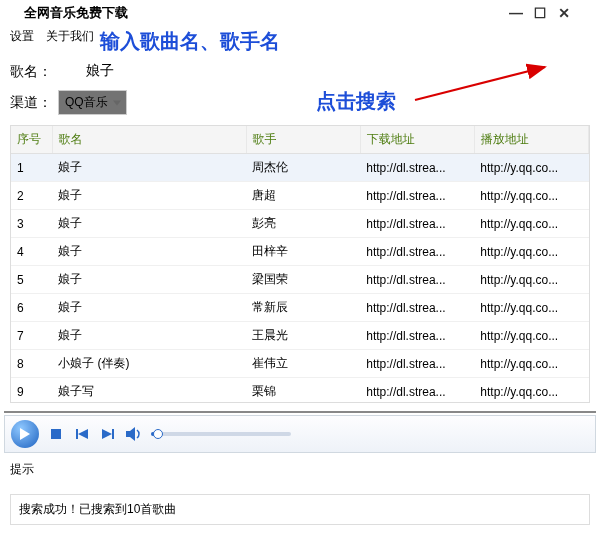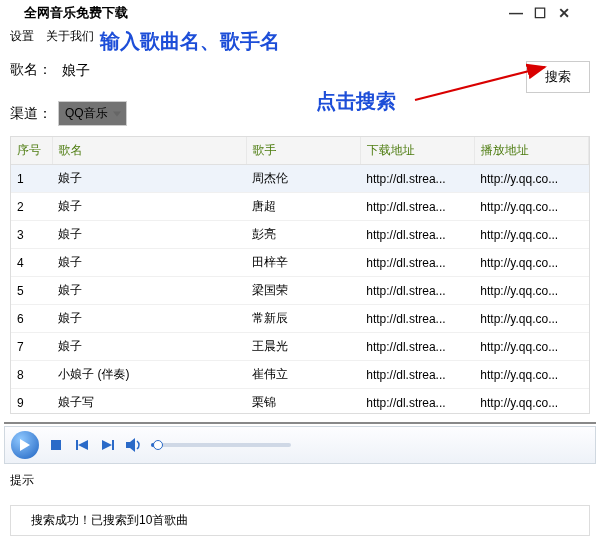--- a/index.html
+++ b/index.html
@@ -2,21 +2,21 @@
 <html><head>
 <meta charset="utf-8">
 <style>
 * { box-sizing: border-box; margin: 0; padding: 0; }
 body { font-family: "Microsoft YaHei", SimSun, sans-serif; font-size: 12px; background: #fff; width: 600px; height: 558px; position: relative; }
 .titlebar { display: flex; align-items: flex-end; padding: 4px 24px; font-weight: bold; font-size: 13px; }
 .titlebar-spacer { flex: 1; }
 .win-btn { width: 24px; height: 18px; display: flex; align-items: center; justify-content: center; cursor: pointer; font-size: 14px; color: #333; }
 .menubar { display: flex; gap: 12px; padding: 2px 10px 4px; font-size: 12px; }
 .menu-item { cursor: pointer; }
-.search-row { display: flex; align-items: flex-start; padding: 12px 10px 8px; }
+.search-row { display: flex; align-items: center; padding: 12px 10px 8px; gap: 24px; }
 .search-label { font-size: 14px; margin-right: 6px; }
 .search-input { flex: 1; border: none; border-bottom: 1px solid transparent; font-size: 14px; padding: 2px 4px; outline: none; }
 .search-btn { border: 1px solid #ccc; background: #fff; padding: 6px 18px; font-size: 13px; cursor: pointer; margin-left: 8px; }
 .channel-row { display: flex; align-items: center; padding: 0 10px 10px; }
 .channel-label { font-size: 14px; margin-right: 6px; }
 .channel-select { border: 1px solid #ccc; padding: 3px 18px 3px 6px; font-size: 12px; background: #737373; position: relative; cursor: pointer; display: inline-flex; align-items: center; }
 .channel-select::after { content: ""; position: absolute; right: 5px; top: 50%; transform: translateY(-50%); border-left: 4px solid transparent; border-right: 4px solid transparent; border-top: 5px solid #666; }
 .table-wrap { margin: 0 10px; border: 1px solid #ddd; height: 278px; overflow: hidden; }
 table { width: 100%; border-collapse: collapse; font-size: 12px; }
 th { text-align: left; padding: 5px 6px; background: #f5f5f5; border-bottom: 1px solid #e0e0e0; border-right: 1px solid #e8e8e8; font-weight: normal; color: #4d7c0f; }
@@ -30,21 +30,21 @@
 .hr-sep { margin: 8px 4px 2px; border: none; border-top: 2px solid #888; }
 .player-bar { margin: 2px 4px; padding: 4px 6px; border: 1px solid #d0d8e0; background: linear-gradient(#fdfdff,#eef2f8); display: flex; align-items: center; gap: 8px; height: 38px; }
 .pbtn { width: 18px; height: 18px; display: flex; align-items: center; justify-content: center; cursor: pointer; color: #2a6ac8; }
 .pbtn.big { width: 28px; height: 28px; border-radius: 50%; background: radial-gradient(circle at 35% 30%, #8fc8ff, #1e62c0); color: #fff; font-size: 12px; }
 .vol-icon { color: #2a6ac8; }
 .slider { flex: 0 0 140px; height: 4px; background: #cfd8e6; position: relative; border-radius: 2px; cursor: pointer; }
 .slider-fill { position: absolute; left: 0; top: 0; bottom: 0; width: 5%; background: #2a6ac8; border-radius: 2px; }
 .slider-thumb { position: absolute; left: 5%; top: 50%; transform: translate(-50%,-50%); width: 10px; height: 10px; border-radius: 50%; background: #fff; border: 1px solid #2a6ac8; }
 .status-box { margin: 8px 10px 4px; }
 .status-title { font-size: 12px; margin-bottom: 2px; }
-.status-body { border: 1px solid #ddd; padding: 6px 20px; font-size: 12px; min-height: 28px; margin-top: 16px; }
+.status-body { border: 1px solid #ddd; padding: 6px 8px; font-size: 12px; min-height: 28px; margin-top: 16px; }
 .anno { position: absolute; color: #1d4ed8; font-size: 20px; font-weight: bold; pointer-events: none; font-family: SimSun, serif; }
 .anno1 { left: 100px; top: 28px; }
 .anno2 { left: 316px; top: 88px; text-align: right; }
 svg.arrow { position: absolute; pointer-events: none; }
 .nowrap { max-width: 100px; }
 </style>
 </head>
 <body>
 
 <div class="titlebar">
@@ -56,21 +56,20 @@
 </div>
 
 <div class="menubar">
   <span class="menu-item">设置</span>
   <span class="menu-item">关于我们</span>
 </div>
 
 <div class="search-row">
   <span class="search-label">歌名：</span>
   <input class="search-input" value="娘子" style="">
-  <button class="search-btn">搜索</button>
 </div>
 
 <div class="channel-row">
   <span class="channel-label">渠道：</span>
   <div class="channel-select">
     <span>QQ音乐</span>
   </div>
 </div>
 
 <div class="table-wrap">

